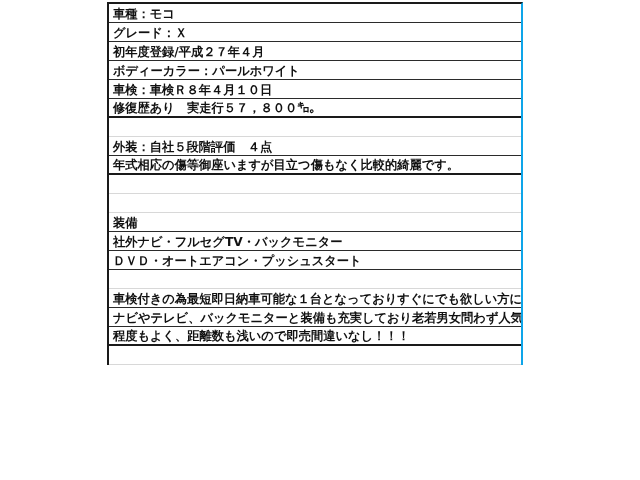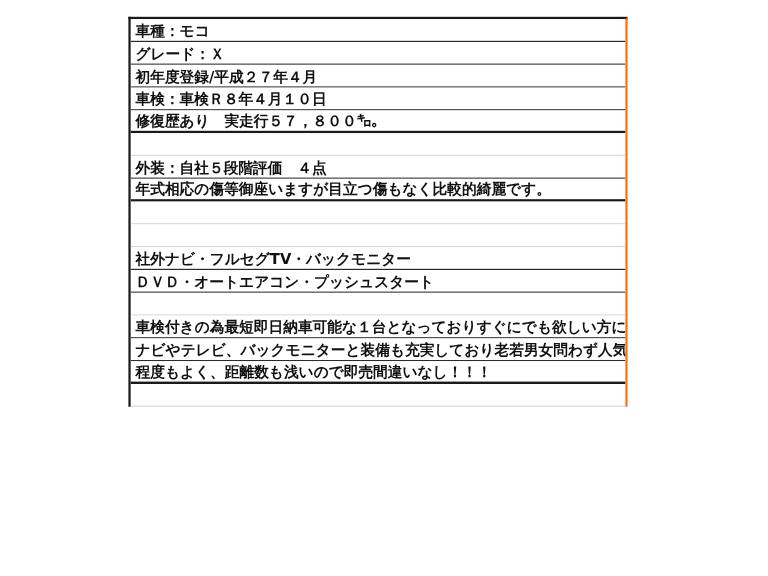--- a/index.html
+++ b/index.html
@@ -9,24 +9,24 @@
     width: 640px;
     height: 480px;
     overflow: hidden;
   }
   body {
     font-family: "DejaVu Sans", "Liberation Sans", sans-serif;
   }
   #sheet {
     position: absolute;
     left: 107px;
-    top: 14px;
+    top: 2px;
     width: 416px;
     border-left: 2px solid #1a1a1a;
-    border-right: 2px solid #f97316;
+    border-right: 2px solid #0ea5e9;
     border-top: 2px solid #1a1a1a;
     box-sizing: border-box;
   }
   .row {
     height: 19px;
     box-sizing: border-box;
     border-bottom: 1px solid #2b2b2b;
     display: flex;
     align-items: center;
     overflow: hidden;
@@ -61,39 +61,45 @@
     <div class="row">
       <div class="cell">車種：モコ</div>
     </div>
     <div class="row">
       <div class="cell">グレード：Ｘ</div>
     </div>
     <div class="row">
       <div class="cell">初年度登録/平成２７年４月</div>
     </div>
     <div class="row">
+      <div class="cell">ボディーカラー：パールホワイト</div>
+    </div>
+    <div class="row">
       <div class="cell">車検：車検Ｒ８年４月１０日</div>
     </div>
     <div class="row thick">
       <div class="cell">修復歴あり　実走行５７，８００㌔。</div>
     </div>
     <div class="row thick blank">
       <div class="cell empty"></div>
     </div>
     <div class="row">
       <div class="cell">外装：自社５段階評価　４点</div>
     </div>
     <div class="row thick">
       <div class="cell">年式相応の傷等御座いますが目立つ傷もなく比較的綺麗です。</div>
     </div>
     <div class="row thick blank">
       <div class="cell empty"></div>
     </div>
     <div class="row thick blank">
       <div class="cell empty"></div>
+    </div>
+    <div class="row">
+      <div class="cell">装備</div>
     </div>
     <div class="row">
       <div class="cell">社外ナビ・フルセグTV・バックモニター</div>
     </div>
     <div class="row">
       <div class="cell">ＤＶＤ・オートエアコン・プッシュスタート</div>
     </div>
     <div class="row thick blank">
       <div class="cell empty"></div>
     </div>

